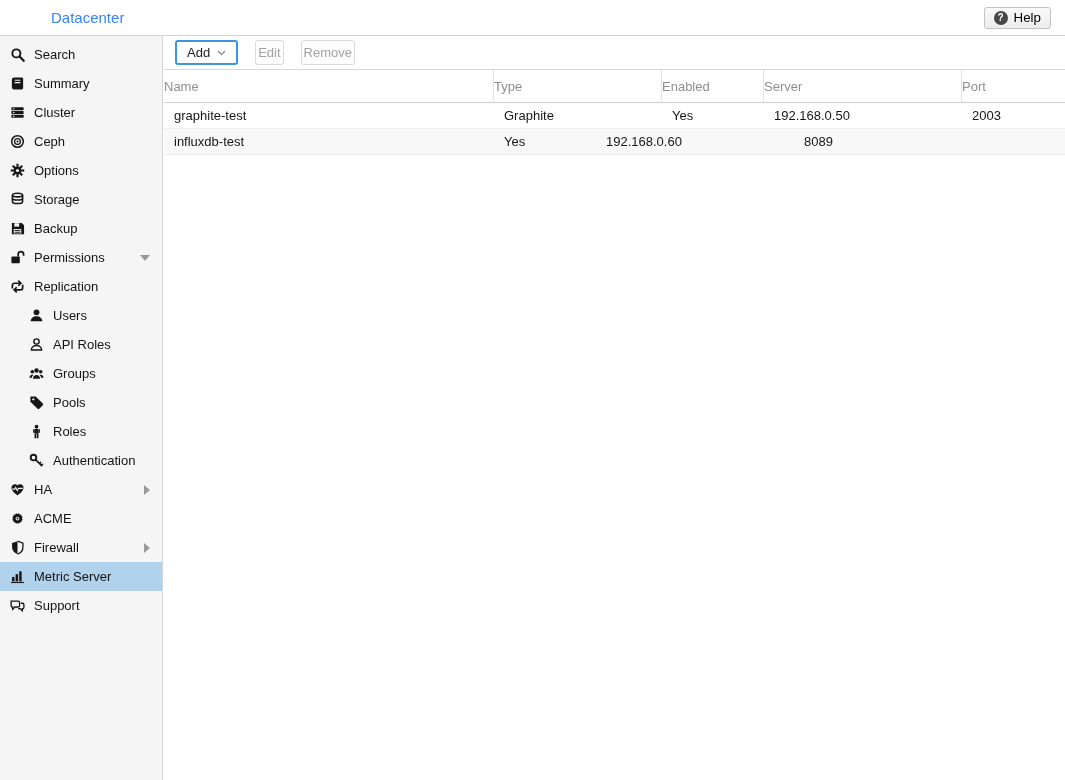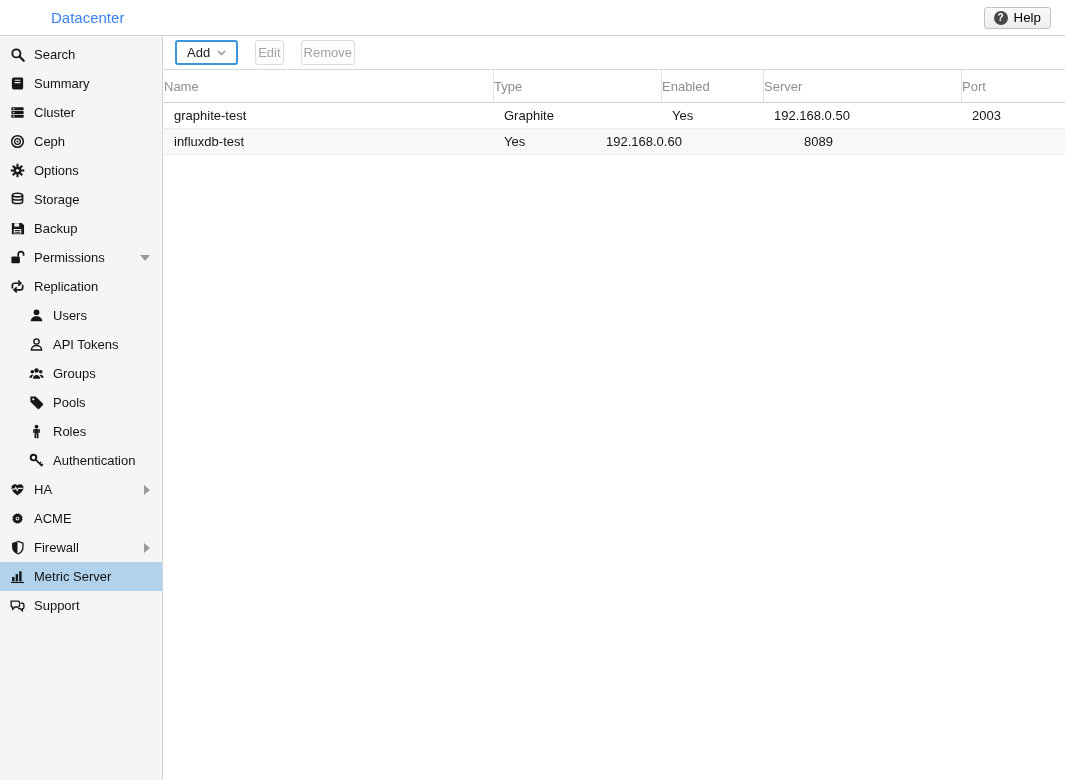--- a/index.html
+++ b/index.html
@@ -216,21 +216,21 @@
     <span class="lbl">Users</span>
   </div>
 
   <div class="nav-item indent">
     <span class="icn">
         <svg viewBox="0 0 16 16" fill="none" stroke="#161616" stroke-width="1.5">
           <circle cx="8" cy="4.8" r="2.8"></circle>
           <path d="M2.5 13.8c0-2.9 2.5-4.8 5.5-4.8s5.5 1.9 5.5 4.8z"></path>
         </svg>
       </span>
-    <span class="lbl">API Tokens</span>
+    <span class="lbl">API Roles</span>
   </div>
 
   <div class="nav-item indent">
     <span class="icn">
         <svg viewBox="0 0 16 16" fill="#161616">
           <circle cx="3.5" cy="6.1" r="1.9"></circle>
           <circle cx="12.5" cy="6.1" r="1.9"></circle>
           <circle cx="8" cy="4.9" r="2.4"></circle>
           <path d="M4.2 13.6c0-2.4 1.7-4.1 3.8-4.1s3.8 1.7 3.8 4.1z"></path>
           <path d="M.4 12.6c0-2 1.3-3.4 3-3.4.5 0 1 .1 1.4.4-1 .8-1.6 1.9-1.7 3z"></path>

